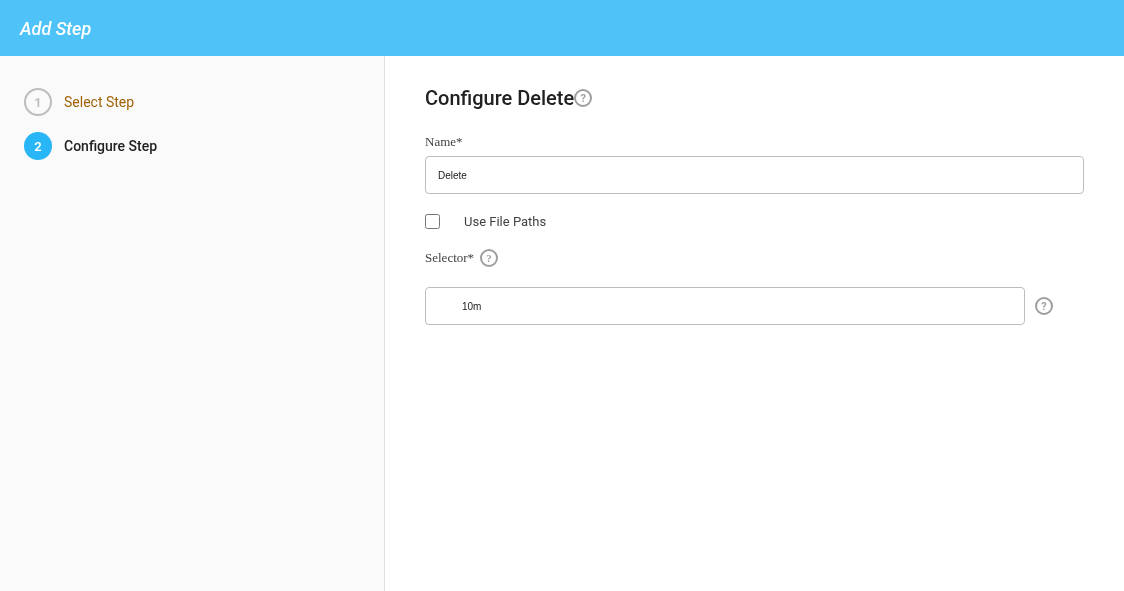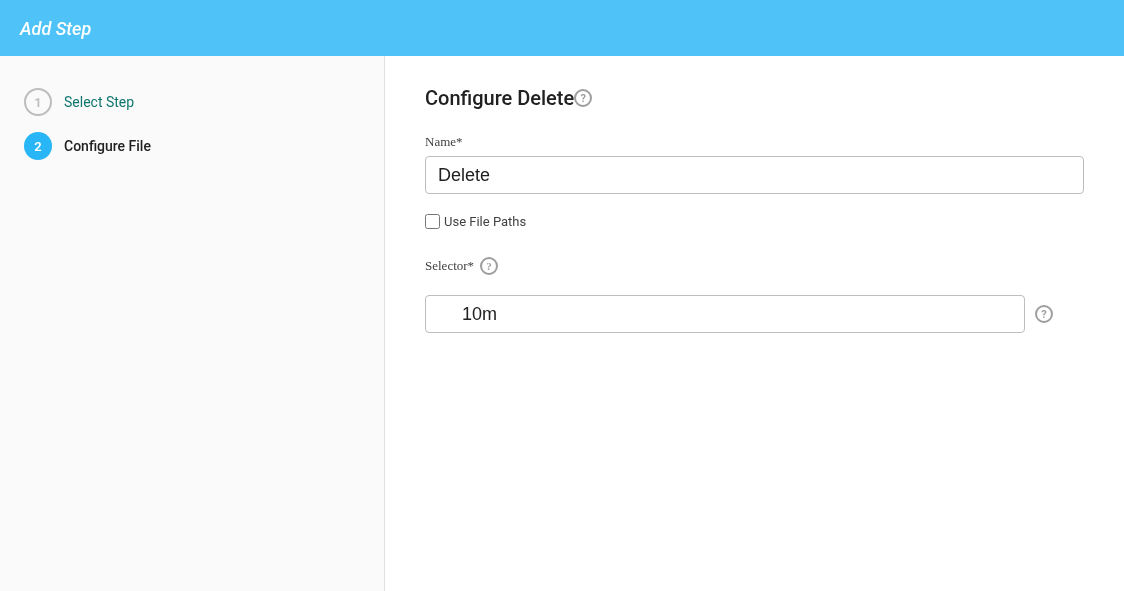--- a/index.html
+++ b/index.html
@@ -59,21 +59,21 @@
 
     .step-circle.active {
       background: #29b6f6;
       color: #fff;
       border: none;
     }
 
     .step-label {
       font-size: 14px;
     }
-    .step-label.inactive { color: #0f766e; }
+    .step-label.inactive { color: #a16207; }
     .step-label.active { color: #212121; font-weight: 500; }
 
     .main {
       flex: 1;
       padding: 30px 40px;
       overflow-y: auto;
     }
 
     .section-title {
       display: flex;
@@ -113,35 +113,35 @@
       gap: 6px;
       font-family: Liberation Serif, serif;
     }
 
     .field-input {
       width: 100%;
       height: 38px;
       border: 1px solid #bdbdbd;
       border-radius: 4px;
       padding: 0 12px;
-      font-size: 18px;
+      font-size: 10px;
       color: #212121;
       outline: none;
       background: #fff;
     }
 
     .field-input.placeholder-style::placeholder {
       color: #9e9e9e;
     }
 
     .checkbox-row {
       display: flex;
       align-items: center;
-      gap: 4px;
-      margin-bottom: 28px;
+      gap: 24px;
+      margin-bottom: 20px;
     }
     .checkbox-row input[type="checkbox"] {
       width: 15px;
       height: 15px;
       cursor: pointer;
     }
     .checkbox-label {
       font-size: 13px;
       color: #424242;
     }
@@ -172,21 +172,21 @@
       <div class="step-circle inactive">
         <span>1</span>
       </div>
       <span class="step-label inactive">Select Step</span>
     </div>
 
     <div class="step-item">
       <div class="step-circle active">
         <span>2</span>
       </div>
-      <span class="step-label active">Configure File</span>
+      <span class="step-label active">Configure Step</span>
     </div>
 
   </div>
 
   <div class="main">
 
     <div class="section-title">
       <span>Configure Delete</span>
       <div class="help-icon">?</div>
     </div>

